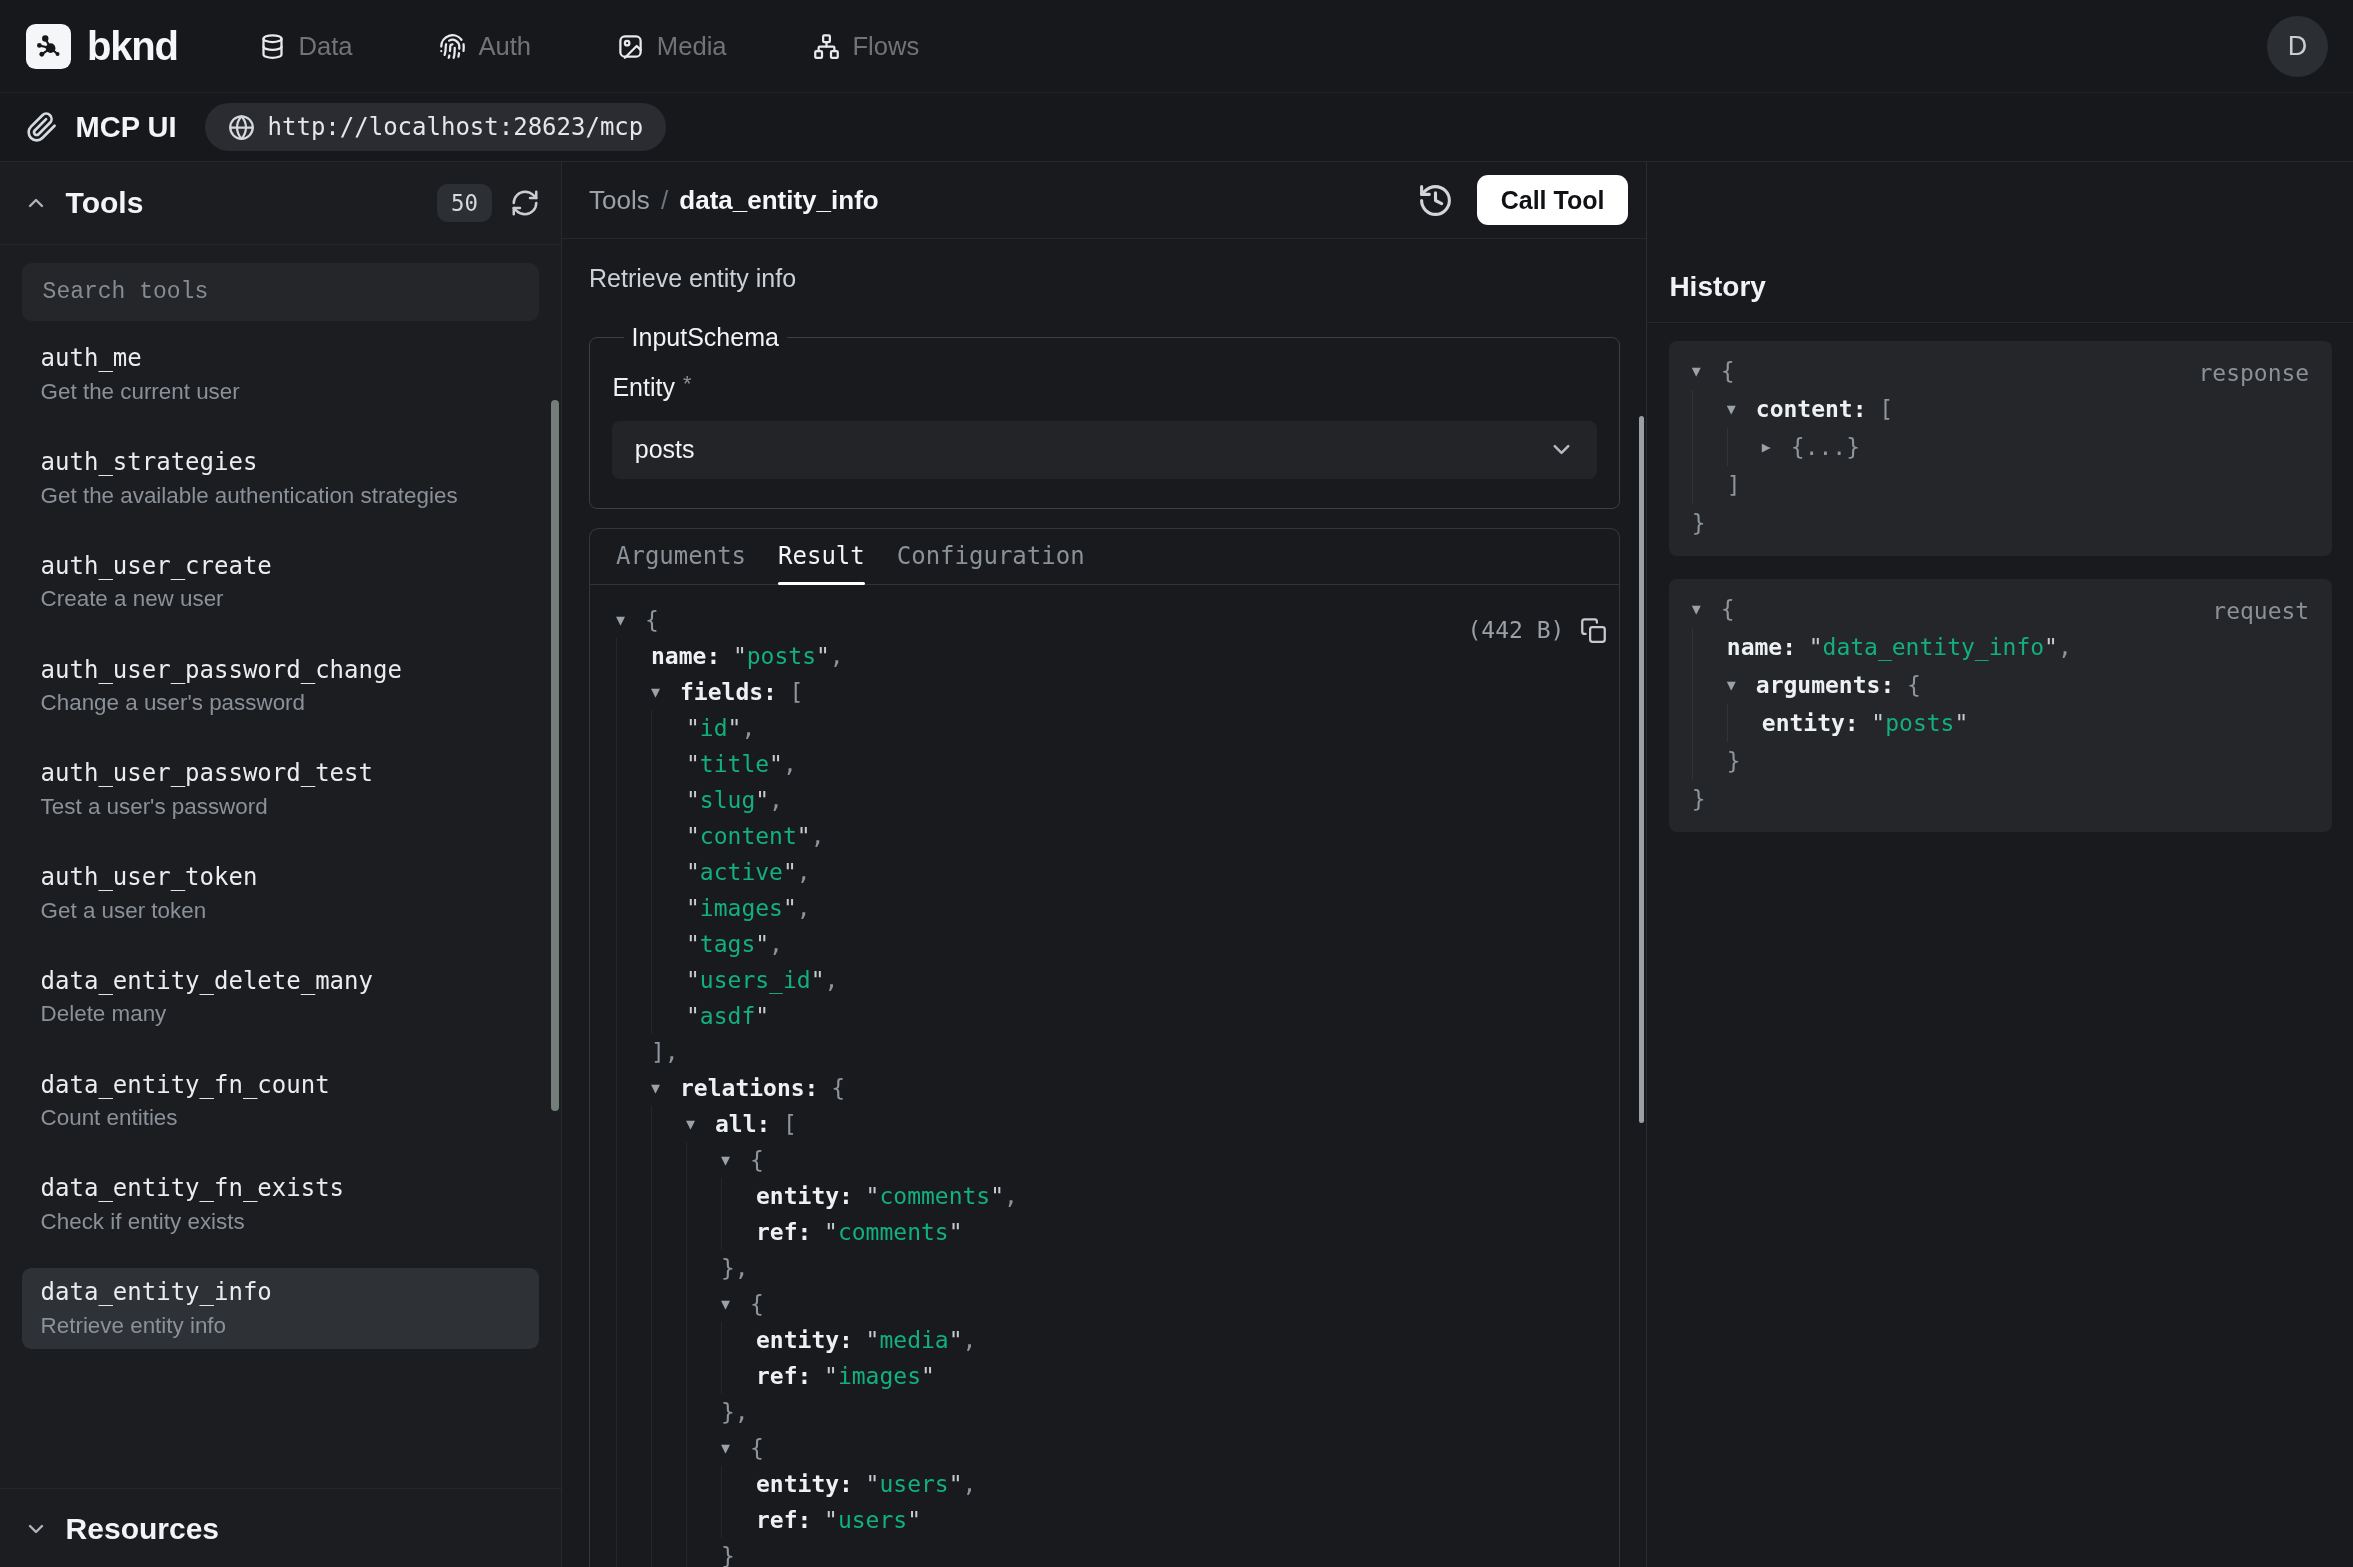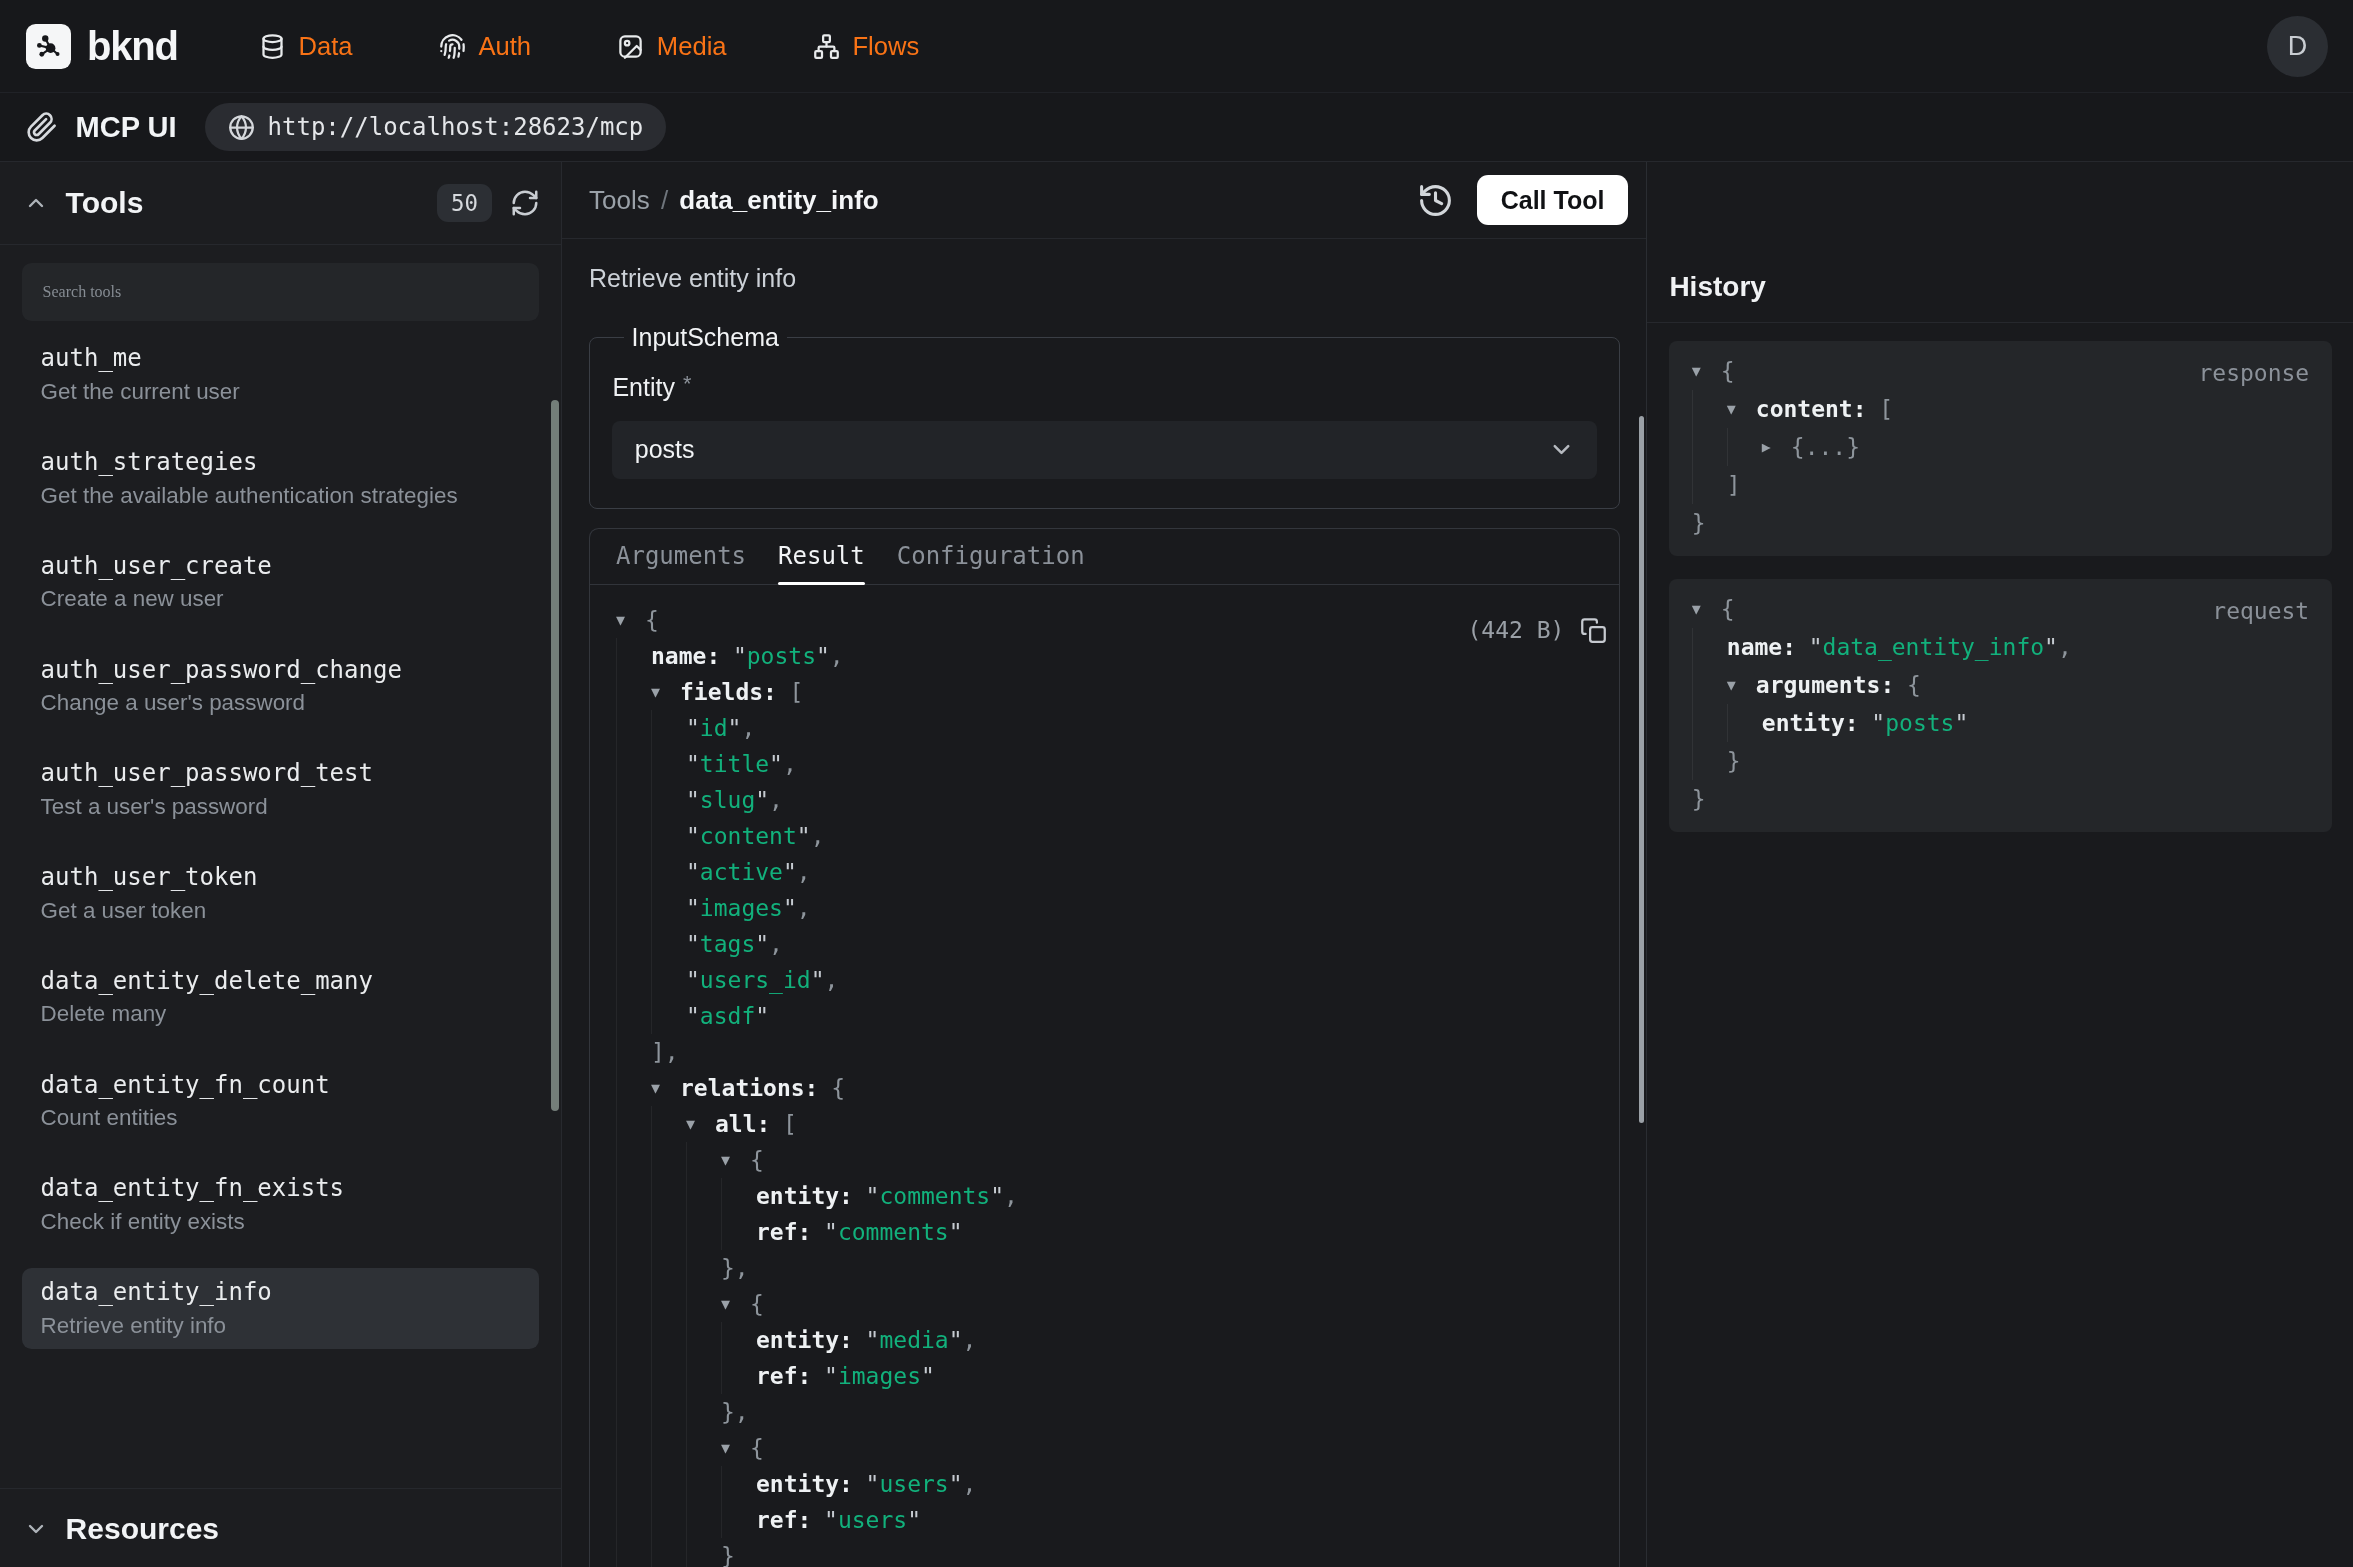--- a/index.html
+++ b/index.html
@@ -9,21 +9,21 @@
   svg { display:block; }
 
   
   .topnav { height:93px; flex:none; display:flex; align-items:center; padding:0 26px;
             border-bottom:0.8px solid #202227; background:#17181b; }
   .brand { display:flex; align-items:center; gap:16px; }
   .brand-logo { width:45px; height:45px; background:#f5f6f7; border-radius:9.6px;
                 display:flex; align-items:center; justify-content:center; }
   .brand-text { font-size:40px; font-weight:800; letter-spacing:-1.2px; color:#f5f6f7; }
   .nav { display:flex; gap:86px; margin-left:81px; }
-  .nav-item { display:flex; align-items:center; gap:12.8px; font-size:25.6px; color:#f97316; cursor:pointer; }
+  .nav-item { display:flex; align-items:center; gap:12.8px; font-size:25.6px; color:#737373; cursor:pointer; }
   .avatar { margin-left:auto; width:61px; height:61px; border-radius:50%; background:#2b2e33;
             display:flex; align-items:center; justify-content:center; font-size:27px; color:#c9cdd2; }
 
   
   .mcp-row { height:69px; flex:none; display:flex; align-items:center; padding:0 26px; gap:17.6px;
              border-bottom:0.8px solid #26282d; background:#17181b; }
   .mcp-title { font-size:29px; font-weight:700; color:#f2f4f6; }
   .url-pill { margin-left:11.2px; height:48px; border-radius:24px; background:#2a2c31;
               display:flex; align-items:center; gap:12.8px; padding:0 22.4px; cursor:pointer; }
   .url-text { font-family:"DejaVu Sans Mono", monospace; font-size:24px; color:#e4e6e9; }
@@ -35,21 +35,21 @@
              display:flex; flex-direction:column; position:relative; }
   .sb-head { height:83px; flex:none; border-bottom:0.8px solid #26282d; display:flex; align-items:center;
              padding:0 21px 0 24px; gap:17.6px; }
   .sb-title { font-size:30px; font-weight:700; color:#f2f4f6; }
   .badge { margin-left:auto; background:#2c2f34; border-radius:11.2px; padding:6.4px 14.4px;
            font-family:"DejaVu Sans Mono", monospace; font-size:22.4px; color:#d6d9dd; }
   .icon-btn { color:#c9cdd2; cursor:pointer; }
   .search { margin:18.4px 21.6px 0; height:58px; flex:none; background:#242629; border-radius:9.6px;
             display:flex; align-items:center; padding:0 21px; }
   .search input { width:100%; background:transparent; border:none; outline:none;
-                  font-family:Liberation Serif, serif; font-size:16px; color:#e4e6e9; }
+                  font-family:Liberation Mono, monospace; font-size:23px; color:#e4e6e9; }
   .search input::placeholder { color:#868c93; }
   .tool-list { flex:1; overflow:hidden; padding:12.8px 21.6px 0; }
   .tool { padding:11.2px 19px; border-radius:9.6px; margin-bottom:22.4px; cursor:pointer; }
   .tool.selected { background:#2e3136; }
   .tool-name { font-family:"DejaVu Sans Mono", monospace; font-size:24px; line-height:27px; color:#eaecee; }
   .tool-desc { font-size:22.4px; line-height:25.6px; color:#8b9199; margin-top:6.4px; }
   .resources { height:80px; flex:none; border-top:0.8px solid #26282d; display:flex; align-items:center;
                gap:17.6px; padding:0 24px; cursor:pointer; }
   .res-title { font-size:30px; font-weight:700; color:#f2f4f6; }
   .sb-scrollbar { position:absolute; right:2.4px; top:238px; width:7.2px; height:711px;

